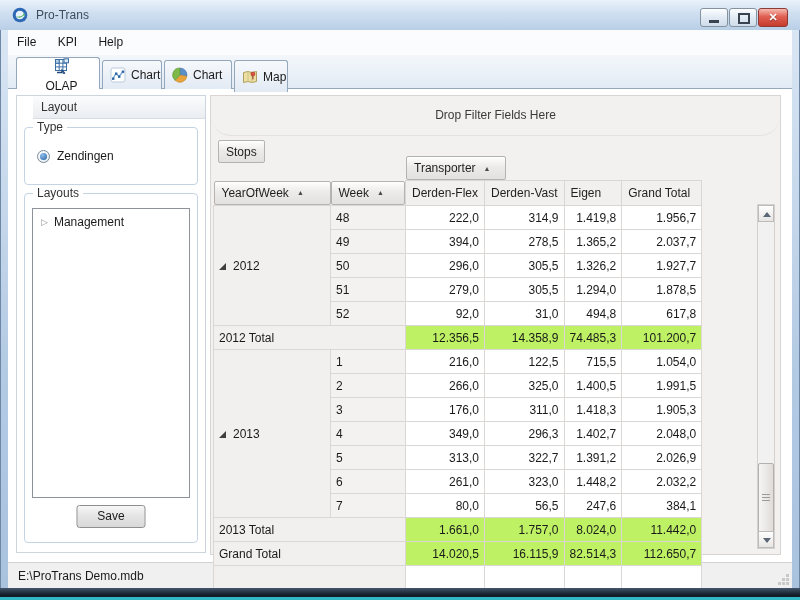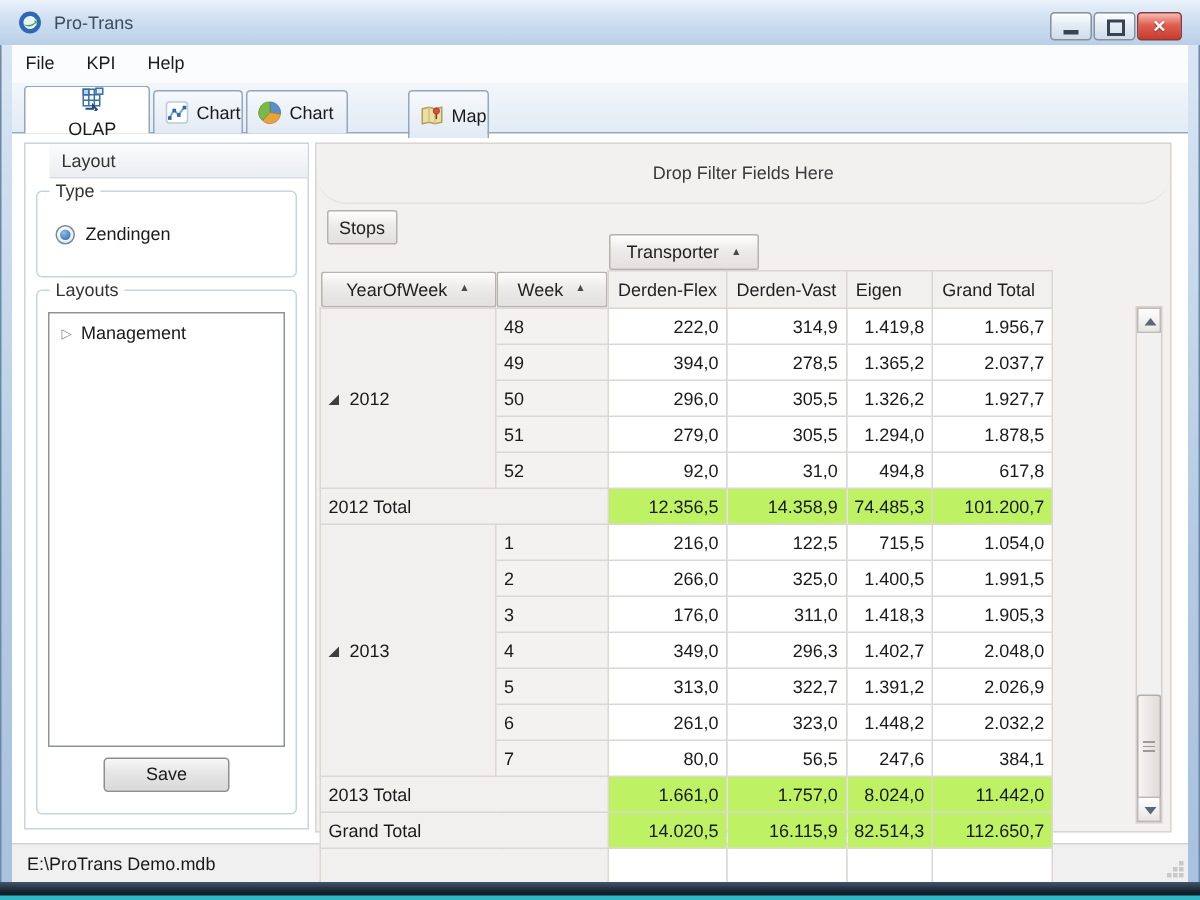--- a/index.html
+++ b/index.html
@@ -55,29 +55,29 @@
   .group-layouts{left:7px;top:97px;width:174px;height:350px;}
   .radio-row{position:absolute;left:12px;top:21px;display:flex;align-items:center;gap:7px;}
   .radio{width:13px;height:13px;border-radius:50%;border:1px solid #7a8a99;box-sizing:border-box;
     background:radial-gradient(circle at 35% 30%,#ffffff,#dde7ef);position:relative;}
   .radio::after{content:'';position:absolute;left:2px;top:2px;width:7px;height:7px;border-radius:50%;
     background:radial-gradient(circle at 35% 30%,#8cc0ef,#2a5f9e);}
   .listbox{position:absolute;left:7px;top:14px;width:158px;height:290px;background:#fff;
     border:1px solid #8e9299;box-sizing:border-box;}
   .tree-item{display:flex;align-items:center;gap:6px;padding:6px 0 0 8px;}
   .tree-arrow{color:#8f8f8f;font-size:9px;line-height:9px;}
-  .save-btn{position:absolute;left:50%;transform:translateX(-50%);top:311px;width:84px;height:23px;
+  .save-btn{position:absolute;left:50%;transform:translateX(-50%);top:311px;width:69px;height:23px;
     border:1px solid #8e8e8e;border-radius:3px;text-align:center;line-height:21px;box-sizing:border-box;
     background:linear-gradient(#f7f7f7,#e5e5e5 45%,#d9d9d9);}
   
   .pivot{position:absolute;left:210px;top:95px;width:571px;height:460px;background:#f2f1f0;
     border:1px solid #d8d5d2;box-sizing:border-box;}
   .filter-zone{height:39px;line-height:39px;text-align:center;color:#3a3a3a;
     border-bottom:1px solid #e4e2df;border-radius:20px;}
-  .field-btn{display:flex;align-items:center;justify-content:center;gap:8px;
+  .field-btn{display:flex;align-items:center;justify-content:flex-start;gap:8px;
     height:23px;padding:0 7px;box-sizing:border-box;
     background:linear-gradient(#fefefe,#edebe9 45%,#e3e1df);
     border:1px solid #b5b2af;border-radius:2px;color:#1f1f1f;}
   .stops{position:absolute;left:7px;top:44px;width:auto;}
   .transporter{position:absolute;left:195px;top:60px;width:100px;height:24px;}
   .sort-arrow{font-size:7px;color:#4a4a4a;}
   .ptable{position:absolute;left:2px;top:84px;border-collapse:collapse;table-layout:fixed;}
   .ptable th,.ptable td{font-weight:normal;font-size:12px;overflow:hidden;white-space:nowrap;}
   .fieldcell{padding:0;border:none;height:24px;}
   .fieldcell .field-btn{height:24px;}
@@ -161,21 +161,21 @@
         <span>Chart</span>
       </div>
       <div class="tab" style="left:156px;top:5px;width:68px;height:29px;">
         <svg class="ticon" viewBox="0 0 16 16">
           <path d="M8 8 L8 1 A7 7 0 0 1 14.9 9.2 Z" fill="#5b8fc9" stroke="#3f6fa8" stroke-width="0.5"></path>
           <path d="M8 8 L14.9 9.2 A7 7 0 0 1 3 13.3 Z" fill="#e8a33d" stroke="#b97f2a" stroke-width="0.5"></path>
           <path d="M8 8 L3 13.3 A7 7 0 0 1 8 1 Z" fill="#7cb84a" stroke="#5a8f35" stroke-width="0.5"></path>
         </svg>
         <span>Chart</span>
       </div>
-      <div class="tab" style="left:226px;top:5px;width:54px;height:32px;margin-left:38px;">
+      <div class="tab" style="left:226px;top:5px;width:54px;height:32px;">
         <svg class="ticon" viewBox="0 0 16 16">
           <path d="M1.5 3.5 L6 2.5 L10 3.5 L14.5 2.5 L14.5 12.5 L10 13.5 L6 12.5 L1.5 13.5 Z" fill="#ecdf9f" stroke="#b0a05f"></path>
           <path d="M6 2.5 V12.5 M10 3.5 V13.5" stroke="#cfc289" fill="none"></path>
           <rect x="10.4" y="5.8" width="1" height="4.6" fill="#8a2f22"></rect>
           <circle cx="10.9" cy="5" r="2.1" fill="#d94f3d" stroke="#9c3226" stroke-width="0.5"></circle>
         </svg>
         <span>Map</span>
       </div>
     </div>
 

